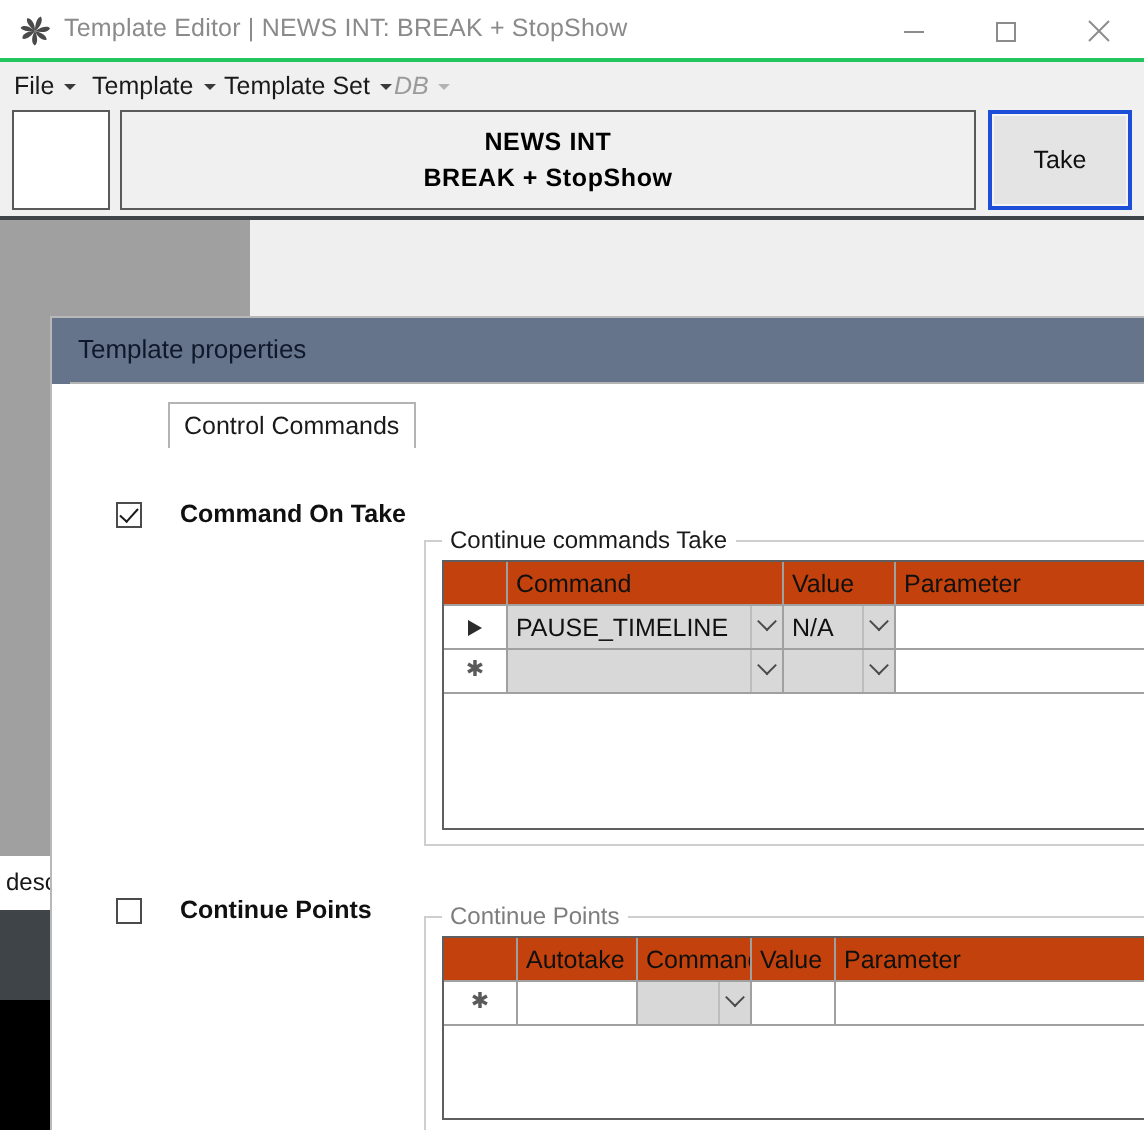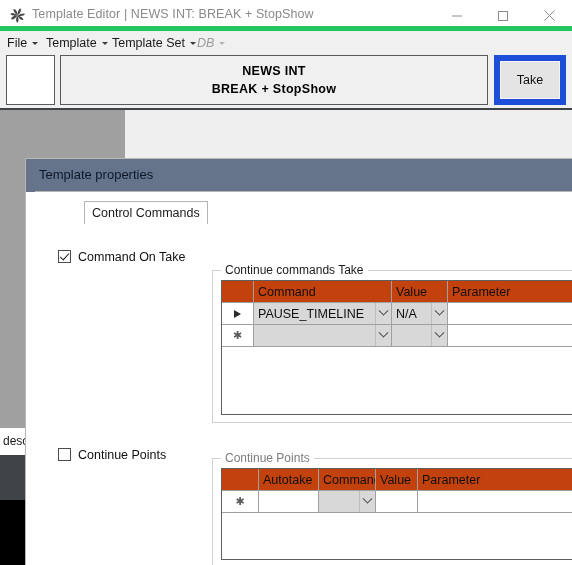--- a/index.html
+++ b/index.html
@@ -17,21 +17,21 @@
     width: 572px;
     height: 565px;
     background: #ffffff;
     overflow: hidden;
   }
 
   
   .win-titlebar {
     position: absolute; left: 0; top: 0; width: 572px; height: 31px;
     background: #ffffff;
-    border-bottom: 5px solid #22c55e;
+    border-bottom: 2px solid #22c55e;
   }
   .win-icon {
     position: absolute; left: 9px; top: 7px; width: 17px; height: 17px;
   }
   .win-title {
     position: absolute; left: 32px; top: 7px;
     font-size: 12.5px; color: #8a8a8a; letter-spacing: 0.1px;
     white-space: nowrap;
   }
   .caption-btn {
@@ -82,21 +82,21 @@
     position: absolute; left: 60px; top: 2px; width: 428px; height: 50px;
     background: #f0f0f0; border: 1px solid #5a5a5a;
     display: flex; flex-direction: column;
     align-items: center; justify-content: center; gap: 4px;
   }
   .name-line1 { font-size: 12.5px; font-weight: bold; color: #000; letter-spacing: 0.3px; }
   .name-line2 { font-size: 12.5px; font-weight: bold; color: #000; letter-spacing: 0.3px; }
   .take-btn {
     position: absolute; left: 494px; top: 2px; width: 72px; height: 50px;
     background: #e4e4e4;
-    border: 6px solid #1d4ed8;
+    border: 2px solid #1d4ed8;
     box-shadow: inset 0 0 0 1px #f4f4f4;
     display: flex; align-items: center; justify-content: center;
     font-size: 12.5px; color: #101010;
   }
 
   
   .pane-divider {
     position: absolute; left: 0; top: 108px; width: 572px; height: 2px;
     background: #3f4448;
   }
@@ -178,22 +178,23 @@
   .tab-page {
     position: absolute; left: 9px; top: 32px;
     width: 538px; height: 375px;
     background: #ffffff;
     border-top: 1px solid #b4b4b4;
   }
 
   
   .cbrow {
     position: absolute;
-    display: flex; align-items: flex-start; gap: 7px;
-    white-space: nowrap;
+    display: flex; align-items: flex-end; gap: 19px;
+    white-space: nowrap;
+    font-weight: bold;
   }
   .cbox {
     width: 13px; height: 13px;
     border: 1px solid #4b4b4b;
     background: #ffffff;
     position: relative;
     flex: none;
   }
   .cbox.checked::after {
     content: "";

